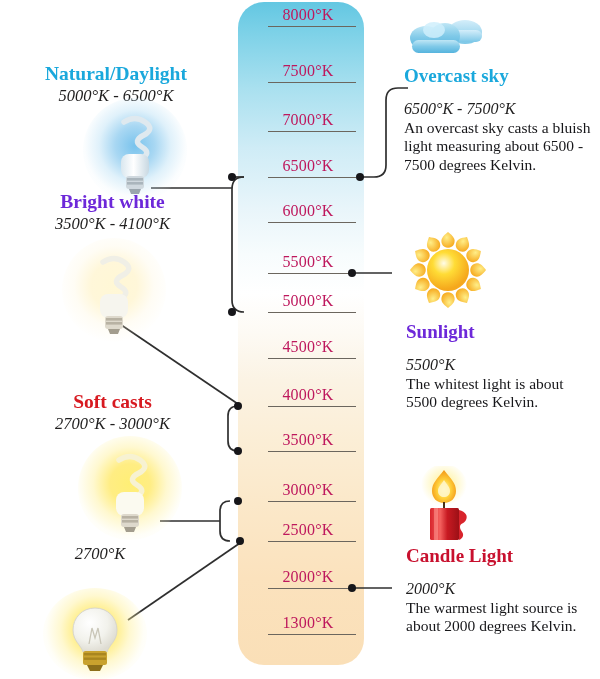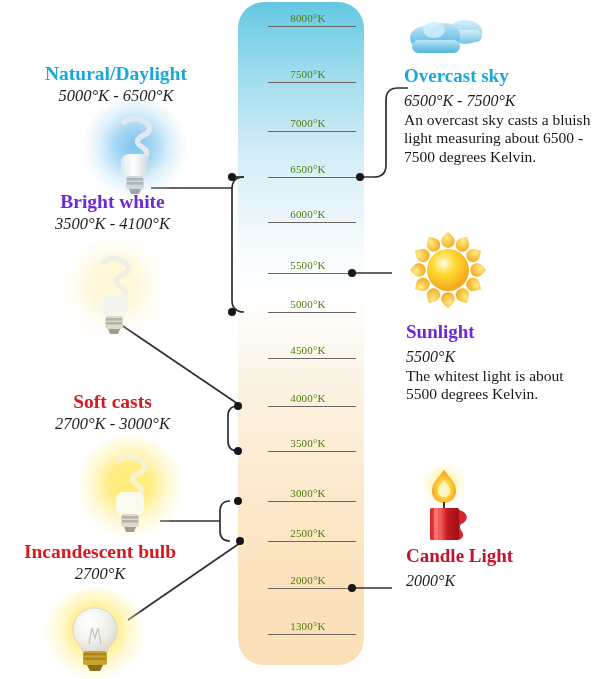--- a/index.html
+++ b/index.html
@@ -29,22 +29,22 @@
       #fbe2bd 87%,
       #fadfb7 100%);
   }
   .tick{position:absolute;left:246px;width:112px;height:0;}
   .tick .rule{
     position:absolute;left:22px;right:2px;top:0;height:0;
     border-top:1.6px solid #6b665e;
   }
   .tick .tlabel{
     position:absolute;left:14px;right:2px;bottom:2px;
-    text-align:center;font-size:11px;letter-spacing:.2px;
-    color:#4d7c0f;white-space:nowrap;
+    text-align:center;font-size:16px;letter-spacing:.2px;
+    color:#be185d;white-space:nowrap;
   }
   .dot{
     position:absolute;width:8px;height:8px;border-radius:50%;
     background:#16161a;
   }
 
   
   .svg-layer{position:absolute;inset:0;pointer-events:none;}
 
   
@@ -52,21 +52,21 @@
   .left-block .title{font-weight:bold;font-size:19.5px;line-height:1.05;white-space:nowrap;}
   .left-block .range{font-style:italic;font-size:16.5px;line-height:1.15;margin-top:3px;white-space:nowrap;color:#201f1f;}
   .c-cyan{color:#1aa8dc;}
   .c-orange{color:#6d28d9;}
   .c-red{color:#d71920;}
   .c-darkred{color:#c8102e;}
 
   
   .right-block{position:absolute;width:190px;}
   .right-block .rtitle{font-weight:bold;font-size:19px;line-height:1.1;}
-  .right-block .rrange{font-style:italic;font-size:16px;line-height:1.2;margin-top:4px;color:#201f1f;}
+  .right-block .rrange{font-style:italic;font-size:16px;line-height:1.2;margin-top:12px;color:#201f1f;}
   .right-block .rdesc{font-size:15.5px;line-height:1.18;margin-top:1px;color:#17171a;}
 
   
   .bulb-wrap{position:absolute;width:120px;height:120px;}
   .glow{position:absolute;inset:0;border-radius:50%;}
   .glow.blue{background:radial-gradient(circle at 50% 46%,
       rgba(110,190,235,.92) 0%, rgba(135,200,238,.72) 26%,
       rgba(180,222,245,.42) 47%, rgba(225,242,250,.14) 66%, rgba(255,255,255,0) 78%);}
   .glow.pale{background:radial-gradient(circle at 50% 46%,
       rgba(255,246,206,.85) 0%, rgba(255,240,186,.55) 30%,
@@ -233,21 +233,20 @@
       </g>
       <rect x="38" y="56" width="28" height="24" rx="8" fill="#fbfaf0"></rect>
       <rect x="43" y="78" width="18" height="13" rx="3" fill="#ded9cc"></rect>
       <rect x="44" y="80" width="16" height="2.6" fill="#b8b2a3"></rect>
       <rect x="44" y="84" width="16" height="2.6" fill="#b8b2a3"></rect>
       <path d="M46,91 h12 l-2,5 h-8 z" fill="#a39d8e"></path>
     </svg>
   </div>
 
   <div class="left-block" style="left:0px;top:542px;width:200px;">
-    <div class="title c-red">Incandescent bulb</div>
     <div class="range">2700°K</div>
   </div>
   <div class="bulb-wrap" style="left:43px;top:588px;width:104px;height:92px;">
     <div class="glow yellow"></div>
     <svg class="bulb-svg" width="104" height="92" viewBox="0 0 104 92">
       <defs>
         <radialGradient id="ib" cx="38%" cy="34%" r="68%">
           <stop offset="0" stop-color="#ffffff"></stop>
             <stop offset=".6" stop-color="#f2f2ec"></stop>
             <stop offset="1" stop-color="#dedcd2"></stop>
@@ -379,15 +378,16 @@
       <path d="M34,14 c3,5 6,7 6,11 c0,4 -3,6 -6,6 c-3,0 -6,-2 -6,-6 c0,-4 3,-6 6,-11 z" fill="#fff6c8" opacity=".9"></path>
       <rect x="33" y="36" width="2" height="7" fill="#4a3118"></rect>
       <rect x="20" y="42" width="29" height="32" rx="1.5" fill="url(#cb)"></rect>
       <path d="M49,44 c7,2 9,6 7,10 c-2,4 -6,3 -6,7 c0,4 4,5 3,9 c-1,3 -4,4 -4,4 z" fill="#d8242c"></path>
       <rect x="24" y="42" width="4" height="32" fill="#ff9a94" opacity=".55"></rect>
     </svg>
   </div>
   <div class="right-block" style="left:406px;top:546px;">
     <div class="rtitle c-darkred">Candle Light</div>
     <div class="rrange">2000°K</div>
+    <div class="rdesc">The warmest light source is about 2000 degrees Kelvin.</div>
   </div>
 
 </div>
 
 </body></html>

